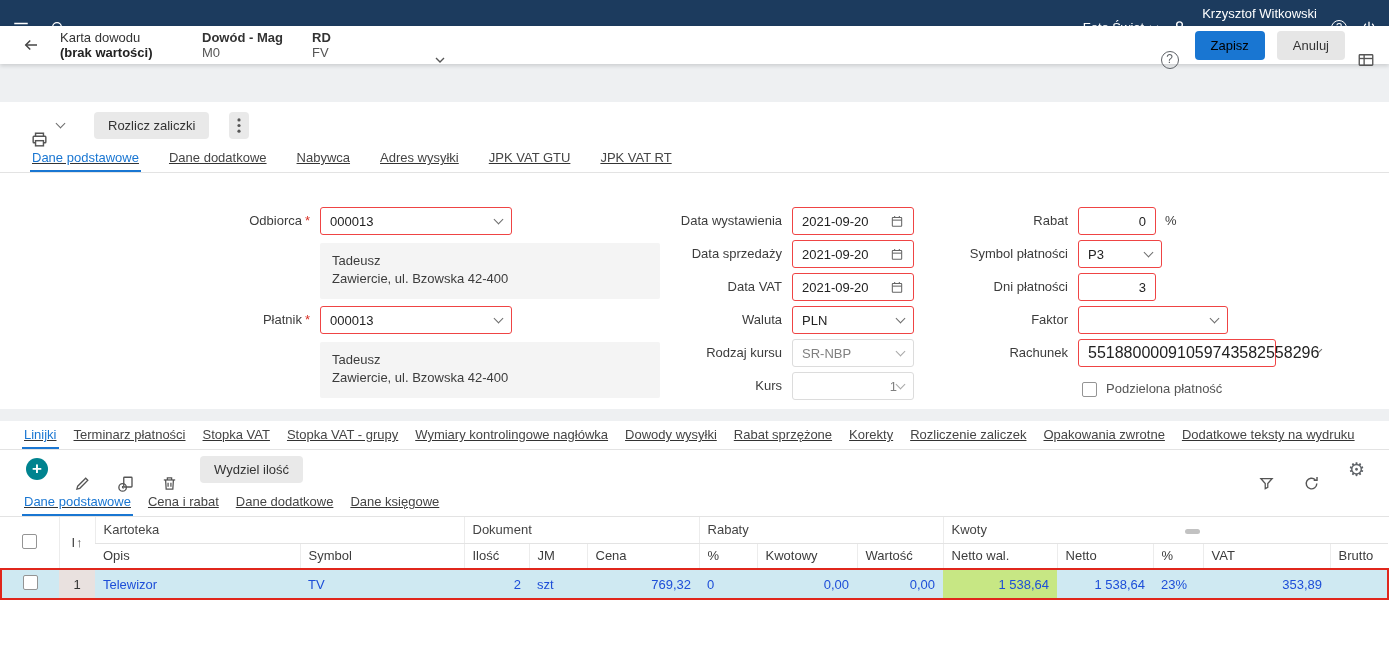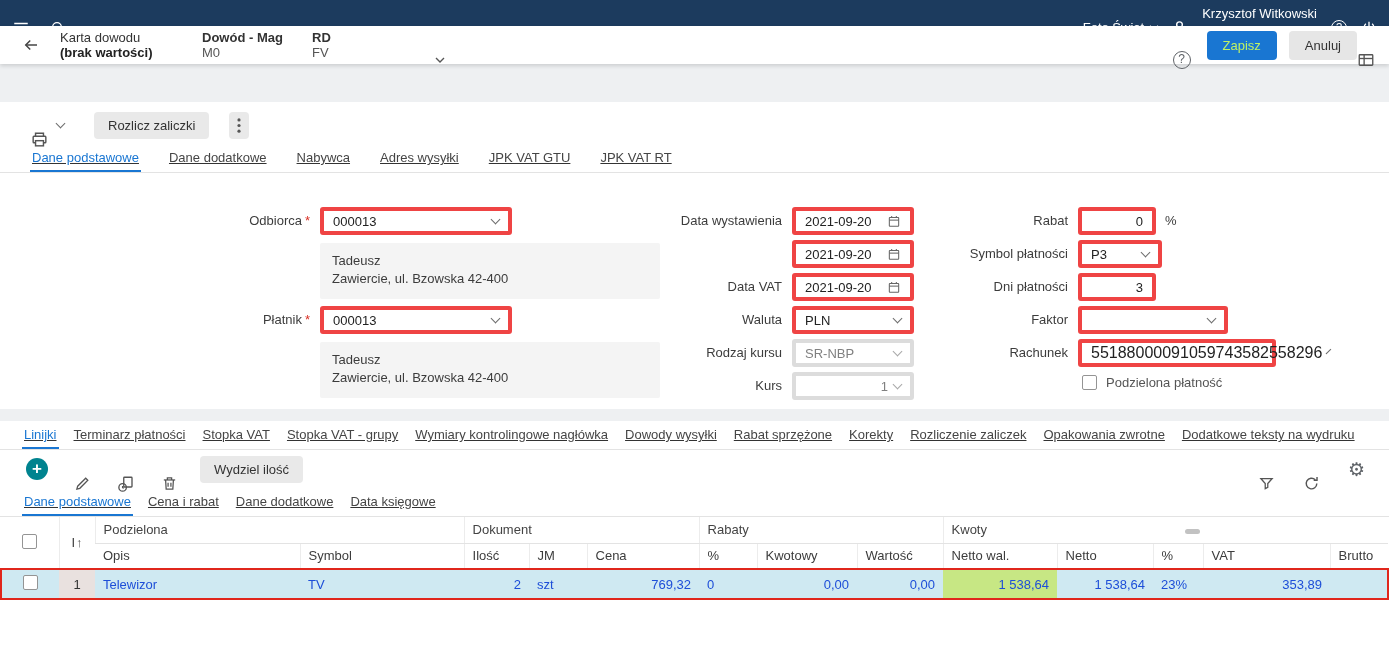--- a/index.html
+++ b/index.html
@@ -26,21 +26,21 @@
   
   .header { height:38px; background:#fff; display:flex; align-items:center;
     padding:0 14px; box-shadow:0 2px 4px rgba(0,0,0,.14); position:relative; z-index:2; }
   .hblock { display:flex; flex-direction:column; justify-content:center; line-height:15px; }
   .hblock .l1b { font-weight:bold; color:#333; font-size:13px; }
   .hblock .l1n { color:#333; font-size:13px; }
   .hblock .l2n { color:#555; font-size:13px; }
   .hblock .l2b { font-weight:bold; color:#222; font-size:13px; }
   .btn { border:none; border-radius:4px; font-size:13px; padding:7px 16px; cursor:pointer;
     font-family:inherit; }
-  .btn.primary { background:#1976d2; color:#bef264; }
+  .btn.primary { background:#1976d2; color:#000000; }
   .btn.plain { background:#e6e6e6; color:#333; }
 
   .gap1 { height:38px; }
   .gap2 { height:12px; }
   .card { background:#fff; width:100%; }
 
   
   .card-toolbar { display:flex; align-items:center; padding:10px 0 6px 30px; height:42px; }
   .chip { background:#e9e9e9; border-radius:4px; padding:6px 14px; font-size:13px; color:#333;
     cursor:pointer; white-space:nowrap; }
@@ -52,33 +52,33 @@
   .tabs .tab { color:#454545; padding:0 2px 7px; margin-right:26px; cursor:pointer; font-size:13px; }
   .tabs .tab.active { color:#1976d2; border-bottom:2px solid #1976d2; padding-bottom:5px; }
   .tabs.tight { padding-left:22px; }
   .tabs.tight .tab { margin-right:13px; }
 
   
   .form { position:relative; height:236px; width:100%; }
   .fld { position:absolute; height:28px; font-size:13px; }
   .lbl { line-height:28px; text-align:right; color:#3c3c3c; white-space:nowrap; }
   .star { color:#d93025; margin-left:3px; }
-  .input, .select { display:flex; align-items:center; justify-content:space-between; gap:6px;
-    border:4px solid #ef4444; border-radius:3px; background:#fff; padding:0 9px; color:#222;
+  .input, .select { display:flex; align-items:center; justify-content:space-between; gap:0;
+    border:1px solid #ef4444; border-radius:3px; background:#fff; padding:0 9px; color:#222;
     cursor:pointer; }
   .input.right, .select.right { justify-content:flex-end; }
   .addrbox { background:#f4f4f4; border-radius:2px; padding:9px 12px; height:auto;
     color:#3c3c3c; line-height:18px; }
   .disabled { color:#808080; border-color:#dcdcdc; }
   .disabled .chev { border-color:#a8a8a8; }
   .suffix { line-height:28px; color:#3c3c3c; }
   .cb { display:inline-block; width:15px; height:15px; border:1.6px solid #949494;
     border-radius:2px; background:#fff; cursor:pointer; flex:0 0 auto; }
   .cblabel { color:#555; margin-left:9px; line-height:16px; }
-  .checkrow { display:flex; }
+  .checkrow { display:flex; align-items:center; }
   .mono-sm { font-size:16px; letter-spacing:0; }
 
   
   .grid-toolbar { display:flex; align-items:center; padding:0 24px 0 26px; height:38px; gap:26px; }
   .plus-circle { width:22px; height:22px; border-radius:50%; background:#00838f; color:#fff;
     font-size:17px; line-height:21px; text-align:center; cursor:pointer; font-weight:bold; }
   .plus-circle::before { content:"+"; }
   .gt-right { margin-left:auto; display:flex; align-items:center; gap:28px; }
   .gear { font-size:19px; color:#5f6368; cursor:pointer; line-height:1; }
   .gear::before { content:"\2699"; }
@@ -164,21 +164,21 @@
     <span class="l2n">FV</span>
   </div>
   <span class="icon-btn" style="margin-left:40px">
     <svg class="ic" width="16" height="16" viewBox="0 0 24 24" stroke="#555" stroke-width="2" fill="none">
         <polyline points="6 9 12 15 18 9"></polyline>
       </svg>
   </span>
   <div style="flex:1"></div>
   <span class="qcircle dark icon-btn" style="margin-right:16px"></span>
   <button class="btn primary" style="margin-right:12px">Zapisz</button>
-  <button class="btn plain" style="margin-right:0">Anuluj</button>
+  <button class="btn plain" style="margin-right:12px">Anuluj</button>
   <span class="icon-btn">
     <svg class="ic" width="18" height="18" viewBox="0 0 24 24" stroke="#555" stroke-width="1.8" fill="none">
         <rect x="3" y="5" width="18" height="14" rx="1"></rect>
         <line x1="9.5" y1="5" x2="9.5" y2="19"></line>
         <line x1="3" y1="10" x2="21" y2="10"></line>
       </svg>
   </span>
 </div>
 
 <div class="gap1"></div>
@@ -236,20 +236,21 @@
     <div class="fld lbl" style="left:610px;top:34px;width:172px">Data wystawienia</div>
     <div class="fld input" style="left:792px;top:34px;width:122px">
       <span>2021-09-20</span>
       <svg class="ic" width="14" height="14" viewBox="0 0 24 24" stroke="#666" stroke-width="1.8" fill="none">
           <rect x="4" y="6" width="16" height="15" rx="1"></rect>
           <line x1="4" y1="10.5" x2="20" y2="10.5"></line>
           <line x1="8" y1="3.5" x2="8" y2="7"></line>
           <line x1="16" y1="3.5" x2="16" y2="7"></line>
         </svg>
     </div>
+    <div class="fld lbl" style="left:610px;top:67px;width:172px">Data sprzedaży</div>
     <div class="fld input" style="left:792px;top:67px;width:122px">
       <span>2021-09-20</span>
       <svg class="ic" width="14" height="14" viewBox="0 0 24 24" stroke="#666" stroke-width="1.8" fill="none">
           <rect x="4" y="6" width="16" height="15" rx="1"></rect>
           <line x1="4" y1="10.5" x2="20" y2="10.5"></line>
           <line x1="8" y1="3.5" x2="8" y2="7"></line>
           <line x1="16" y1="3.5" x2="16" y2="7"></line>
         </svg>
     </div>
     <div class="fld lbl" style="left:610px;top:100px;width:172px">Data VAT</div>
@@ -364,21 +365,21 @@
           </svg>
       </span>
       <span class="gear"></span>
     </div>
   </div>
 
   <div class="tabs tight">
     <span class="tab active">Dane podstawowe</span>
     <span class="tab">Cena i rabat</span>
     <span class="tab">Dane dodatkowe</span>
-    <span class="tab">Data księgowe</span>
+    <span class="tab">Dane księgowe</span>
   </div>
 
   <div class="table-wrap">
     <div class="scroll-thumb"></div>
     <table class="grid">
       <colgroup>
         <col style="width:58px">
           <col style="width:36px">
           <col style="width:205px">
           <col style="width:164px">
@@ -391,21 +392,21 @@
           <col style="width:114px">
           <col style="width:96px">
         <col style="width:50px">
           <col style="width:127px">
           <col>
       </colgroup>
       <thead>
         <tr>
           <th rowspan="2" class="c-check"><span class="cb"></span></th>
           <th rowspan="2" class="c-check"><span>I</span><span class="arrow">↑</span></th>
-          <th colspan="2" class="gth">Podzielona</th>
+          <th colspan="2" class="gth">Kartoteka</th>
           <th colspan="3" class="gth">Dokument</th>
           <th colspan="3" class="gth">Rabaty</th>
           <th colspan="5" class="gth">Kwoty</th>
         </tr>
         <tr>
           <th>Opis</th>
           <th>Symbol</th>
           <th>Ilość</th>
           <th>JM</th>
           <th>Cena</th>

